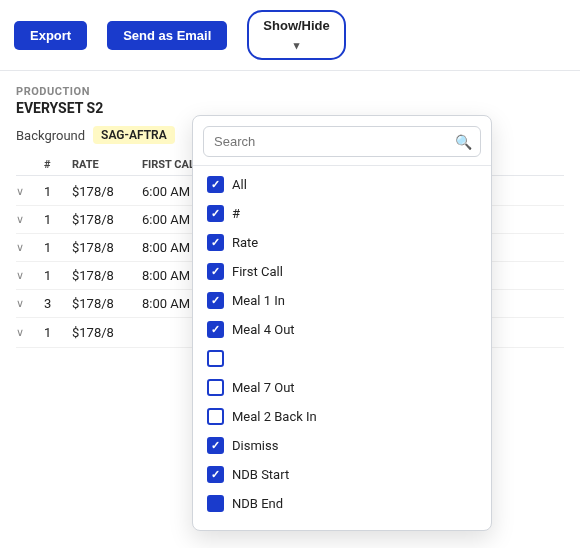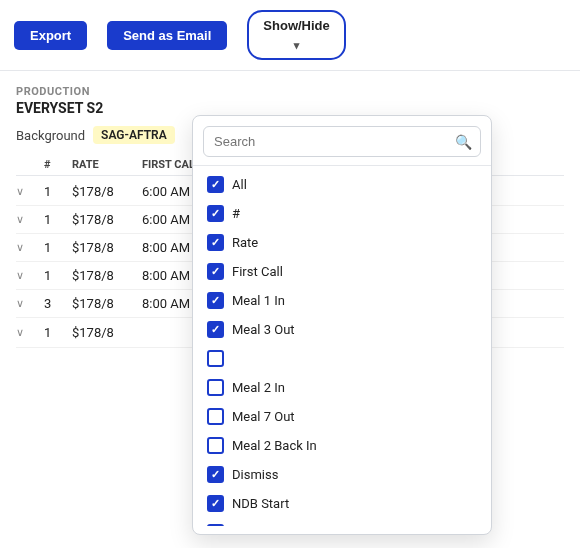--- a/index.html
+++ b/index.html
@@ -304,28 +304,24 @@
         <div class="dropdown-item">
           <div class="cb checked">
             <span class="cb-check">✓</span>
           </div>
           <span>Meal 1 In</span>
         </div>
         <div class="dropdown-item">
           <div class="cb checked">
             <span class="cb-check">✓</span>
           </div>
-          <span>Meal 3 Out</span>
+          <span>Meal 4 Out</span>
         </div>
         <div class="dropdown-item">
           <div class="cb unchecked"></div>
-        </div>
-        <div class="dropdown-item">
-          <div class="cb unchecked"></div>
-          <span>Meal 2 In</span>
         </div>
         <div class="dropdown-item">
           <div class="cb unchecked"></div>
           <span>Meal 7 Out</span>
         </div>
         <div class="dropdown-item">
           <div class="cb unchecked"></div>
           <span>Meal 2 Back In</span>
         </div>
         <div class="dropdown-item">

